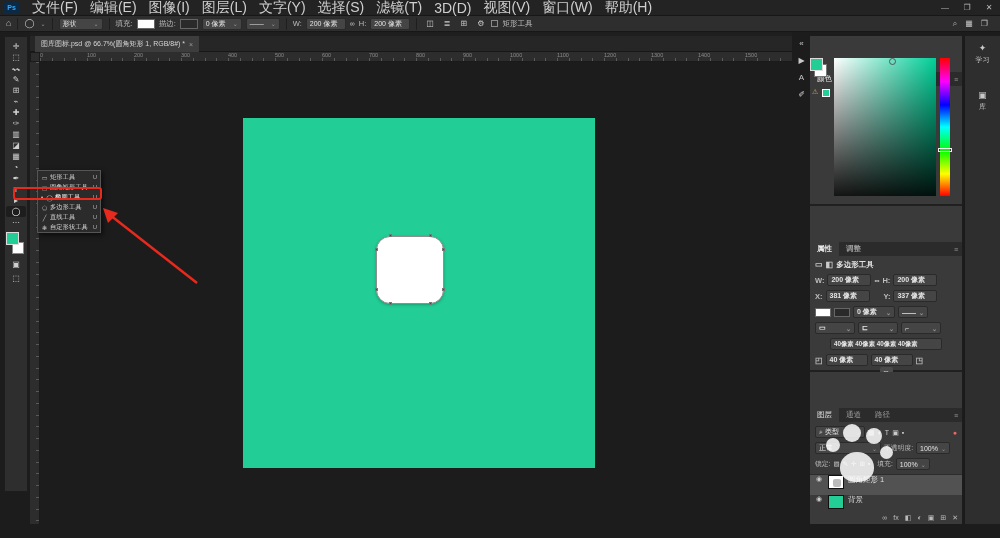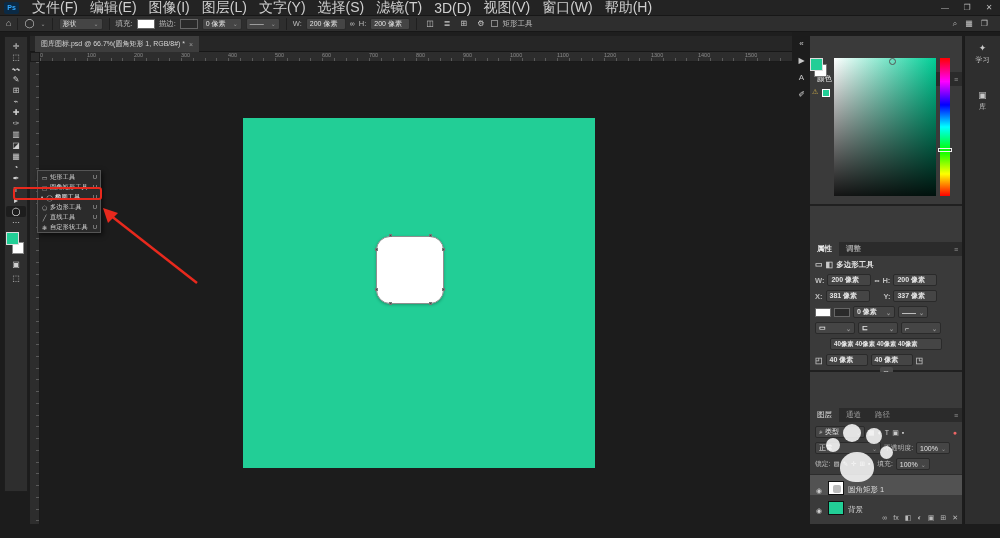--- a/index.html
+++ b/index.html
@@ -64,21 +64,21 @@
      background:linear-gradient(to bottom,rgba(0,0,0,0) 0%,rgba(0,0,0,.92) 100%),linear-gradient(to right,#ffffff,#00cf97);}
   #gradmarker{position:absolute;left:79px;top:22px;width:7px;height:7px;border:1px solid #555;border-radius:50%;}
   #huestrip{position:absolute;left:130px;top:22px;width:10px;height:138px;
      background:linear-gradient(to bottom,#ff0000,#ff00ff 17%,#0000ff 34%,#00ffff 50%,#00ff00 67%,#ffff00 84%,#ff0000);}
   #huemarker{position:absolute;left:128px;top:112px;width:14px;height:4px;border:1px solid #eee;background:transparent;}
   .fgswatch{position:absolute;width:13px;height:13px;border:1px solid #777;}
   
   .prow{display:flex;align-items:center;gap:3px;padding:0 5px;margin-top:4px;}
   .cornerico{font-size:8px;color:#bbb;}
   
-  .lrow{display:flex;align-items:flex-end;gap:4px;height:20px;padding:0 4px;}
+  .lrow{display:flex;align-items:flex-start;gap:4px;height:20px;padding:0 4px;}
   .lrow.selected{background:#525252;}
   .eye{font-size:7px;color:#ccc;width:10px;text-align:center;}
   .thumb{width:16px;height:14px;border:1px solid #111;background:#fff;position:relative;}
   .lname{font-size:7.5px;color:#ddd;}
   #watermark{position:absolute;left:8px;top:50px;width:84px;height:84px;opacity:.85;pointer-events:none;}
   #watermark i{position:absolute;background:#fff;border-radius:50%;display:block;}
   .bottomicons{position:absolute;bottom:2px;right:4px;display:flex;gap:6px;}
   .bottomicons span{font-size:7px;color:#bbb;}
   
   #farstrip{left:964px;top:36px;width:36px;height:488px;background:#2e2e2e;border-left:1px solid #1a1a1a;display:flex;flex-direction:column;gap:26px;padding-top:8px;align-items:center;}

